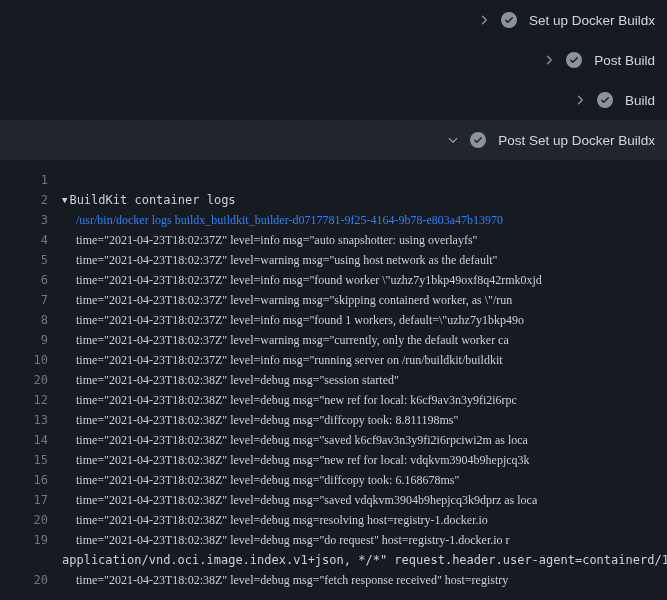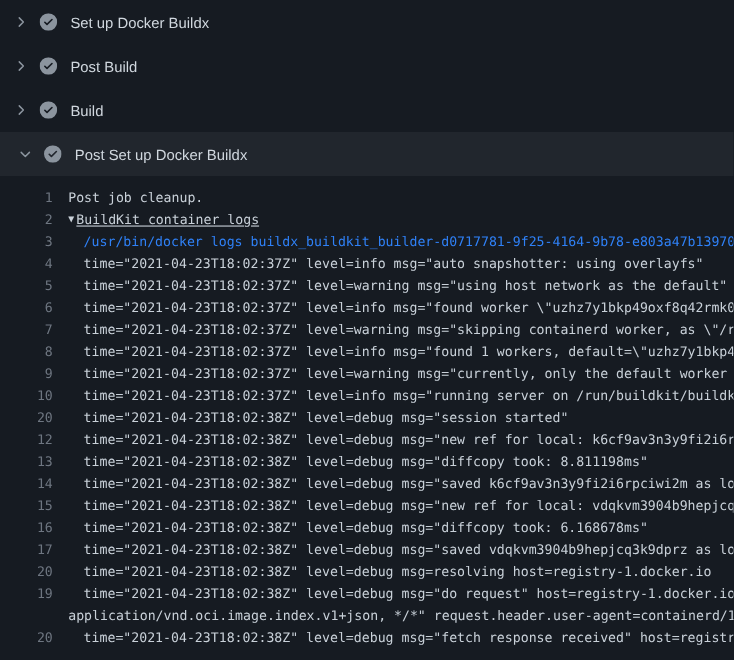--- a/index.html
+++ b/index.html
@@ -7,21 +7,21 @@
     width:667px;height:600px;overflow:hidden;
     background:var(--bg,#161b22);
     font-family:"Liberation Sans","DejaVu Sans",sans-serif;
     -webkit-font-smoothing:antialiased;
   }
   .viewer{width:667px;height:600px;overflow:hidden;}
 
   
   .section-row{
     height:40px;display:flex;align-items:center;
-    padding:0 12px;cursor:pointer;box-sizing:border-box;
+    padding:0 12px;cursor:pointer;box-sizing:border-box;justify-content:flex-end;
   }
   .section-row.expanded{background:var(--section-active,#21262d);padding-left:16px;}
   .chev{width:14px;height:14px;display:flex;align-items:center;justify-content:center;flex:none;}
   .chev svg{display:block;transition:transform .1s;}
   .section-row.expanded .chev svg{transform:rotate(90deg);}
   .check{width:16px;height:16px;margin-left:10px;flex:none;display:flex;align-items:center;}
   .section-title{
     margin-left:12px;font-size:13.5px;color:var(--title,#d0d7de);
     white-space:nowrap;
   }
@@ -33,28 +33,28 @@
     font-size:12px;color:var(--log-text,#c9d1d9);
   }
   .log-row{
     height:20px;line-height:20px;display:flex;white-space:pre;overflow:hidden;
   }
   .log-num{
     width:34px;margin-left:14px;flex:none;text-align:right;
     color:var(--line-num,#6e7681);cursor:pointer;user-select:none;
   }
   .log-text{margin-left:14px;white-space:pre;overflow:hidden;}
-  .log-row.indent-1 .log-text{margin-left:28px;}
+  .log-row.indent-1 .log-text{margin-left:28px;font-family:Liberation Serif, serif;}
   .log-row.style-command .log-text{color:var(--command,#2f81f7);}
   .group-toggle{
     margin-left:14px;margin-right:-6px;flex:none;
     font-size:9px;color:var(--log-text,#c9d1d9);cursor:pointer;
     display:inline-flex;align-items:center;
   }
-  .log-row.style-group .log-text{margin-left:8px;cursor:pointer;text-decoration:underline;}
+  .log-row.style-group .log-text{margin-left:8px;cursor:pointer;}
 </style>
 </head>
 <body>
 
 <div class="viewer">
   <div id="sections">
       <div class="section-row">
     <span class="chev">
       <svg width="12" height="12" viewBox="0 0 16 16">
         <path d="M6 3l5 5-5 5" fill="none" stroke="#8b949e" stroke-width="1.8" stroke-linecap="round" stroke-linejoin="round"></path>
@@ -103,21 +103,20 @@
       <svg width="16" height="16" viewBox="0 0 16 16">
         <path fill-rule="evenodd" clip-rule="evenodd" fill="#8b949e" d="M8 16A8 8 0 1 0 8 0a8 8 0 0 0 0 16zm3.78-9.72a.75.75 0 0 0-1.06-1.06L6.75 9.19 5.28 7.72a.75.75 0 0 0-1.06 1.06l2 2a.75.75 0 0 0 1.06 0l4.5-4.5z"></path>
       </svg>
     </span>
     <span class="section-title">Post Set up Docker Buildx</span>
   </div>
     </div>
   <div id="log" class="log-area">
       <div class="log-row style-plain">
     <span class="log-num">1</span>
-    <span class="log-text">Post job cleanup.</span>
   </div>
       <div class="log-row style-group">
     <span class="log-num">2</span>
     <span class="group-toggle">▼</span><span class="log-text">BuildKit container logs</span>
   </div>
       <div class="log-row style-command indent-1">
     <span class="log-num">3</span>
     <span class="log-text">/usr/bin/docker logs buildx_buildkit_builder-d0717781-9f25-4164-9b78-e803a47b13970</span>
   </div>
       <div class="log-row style-log indent-1">

